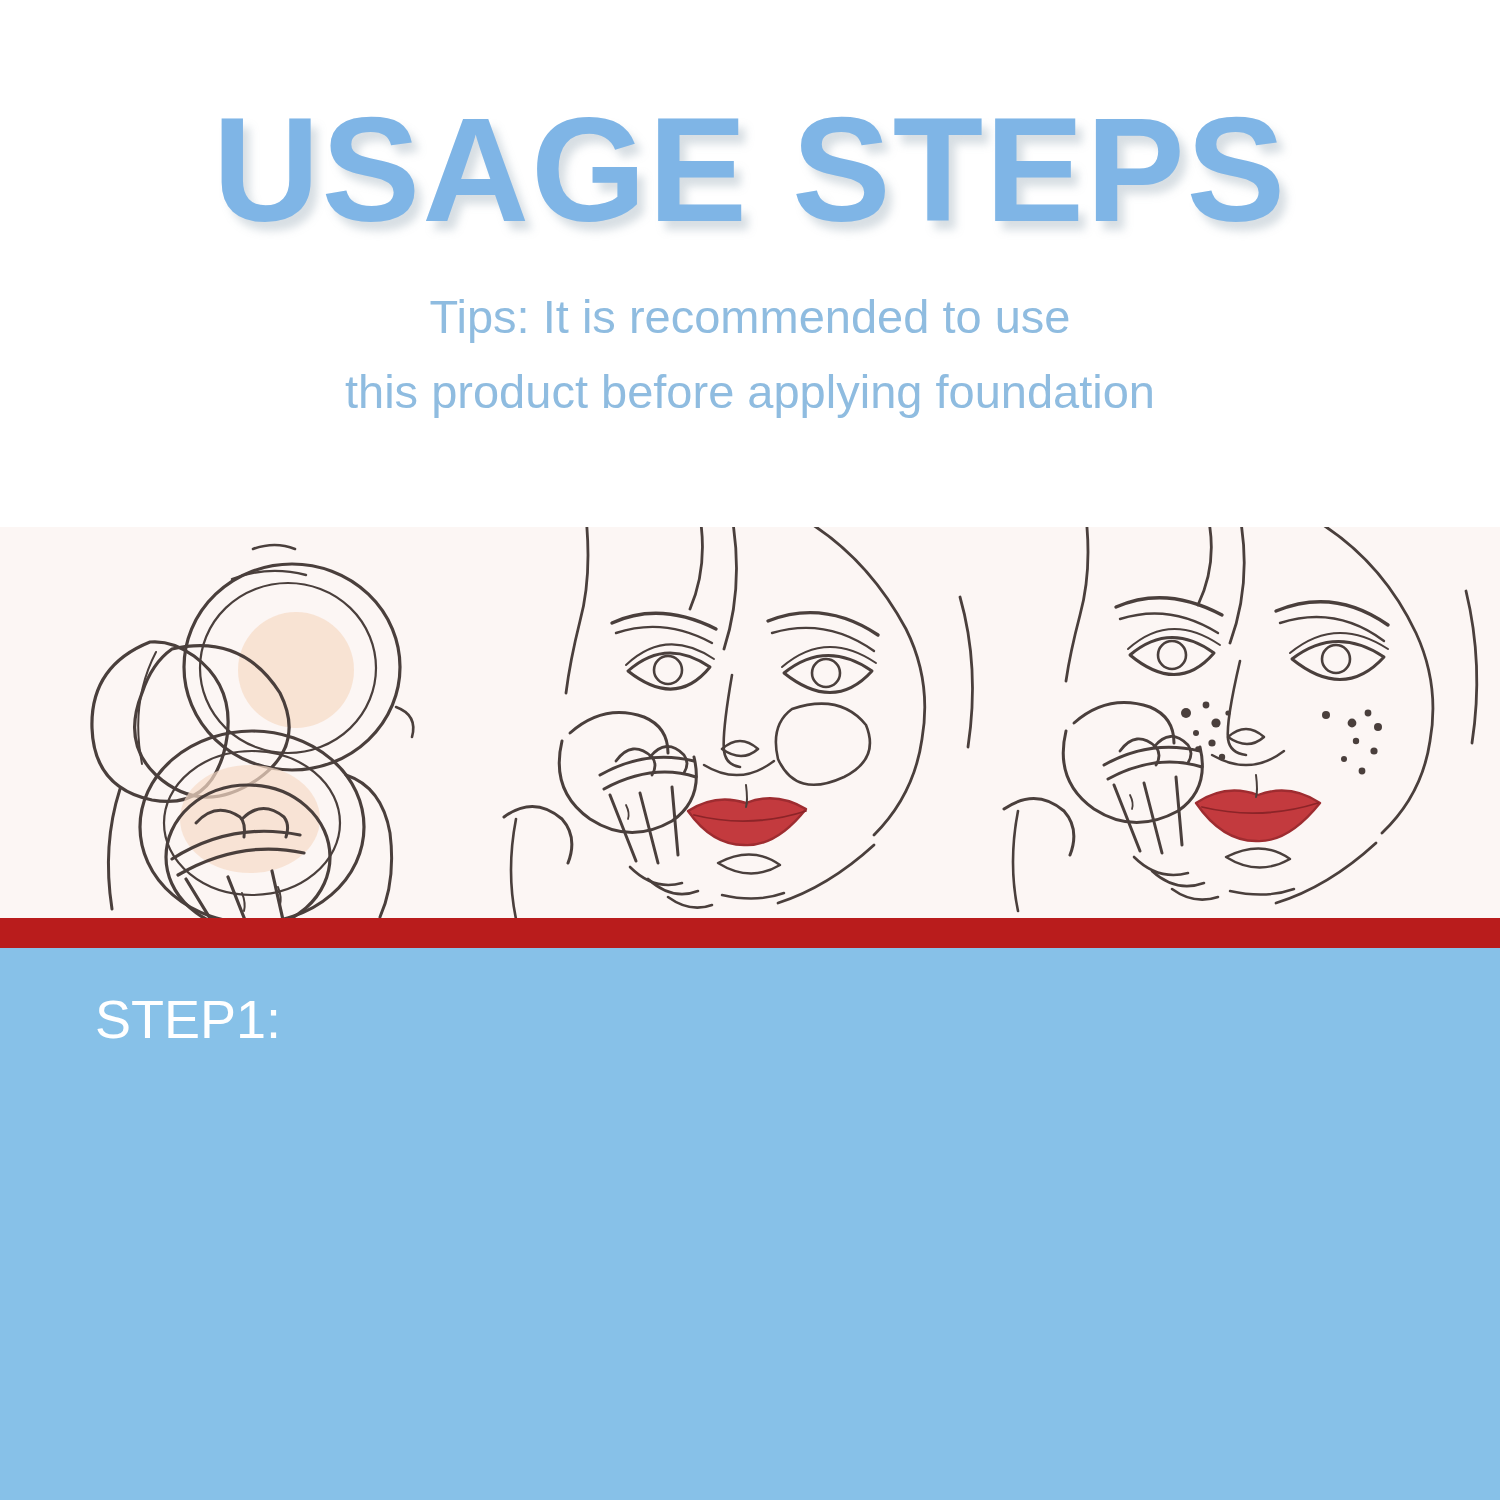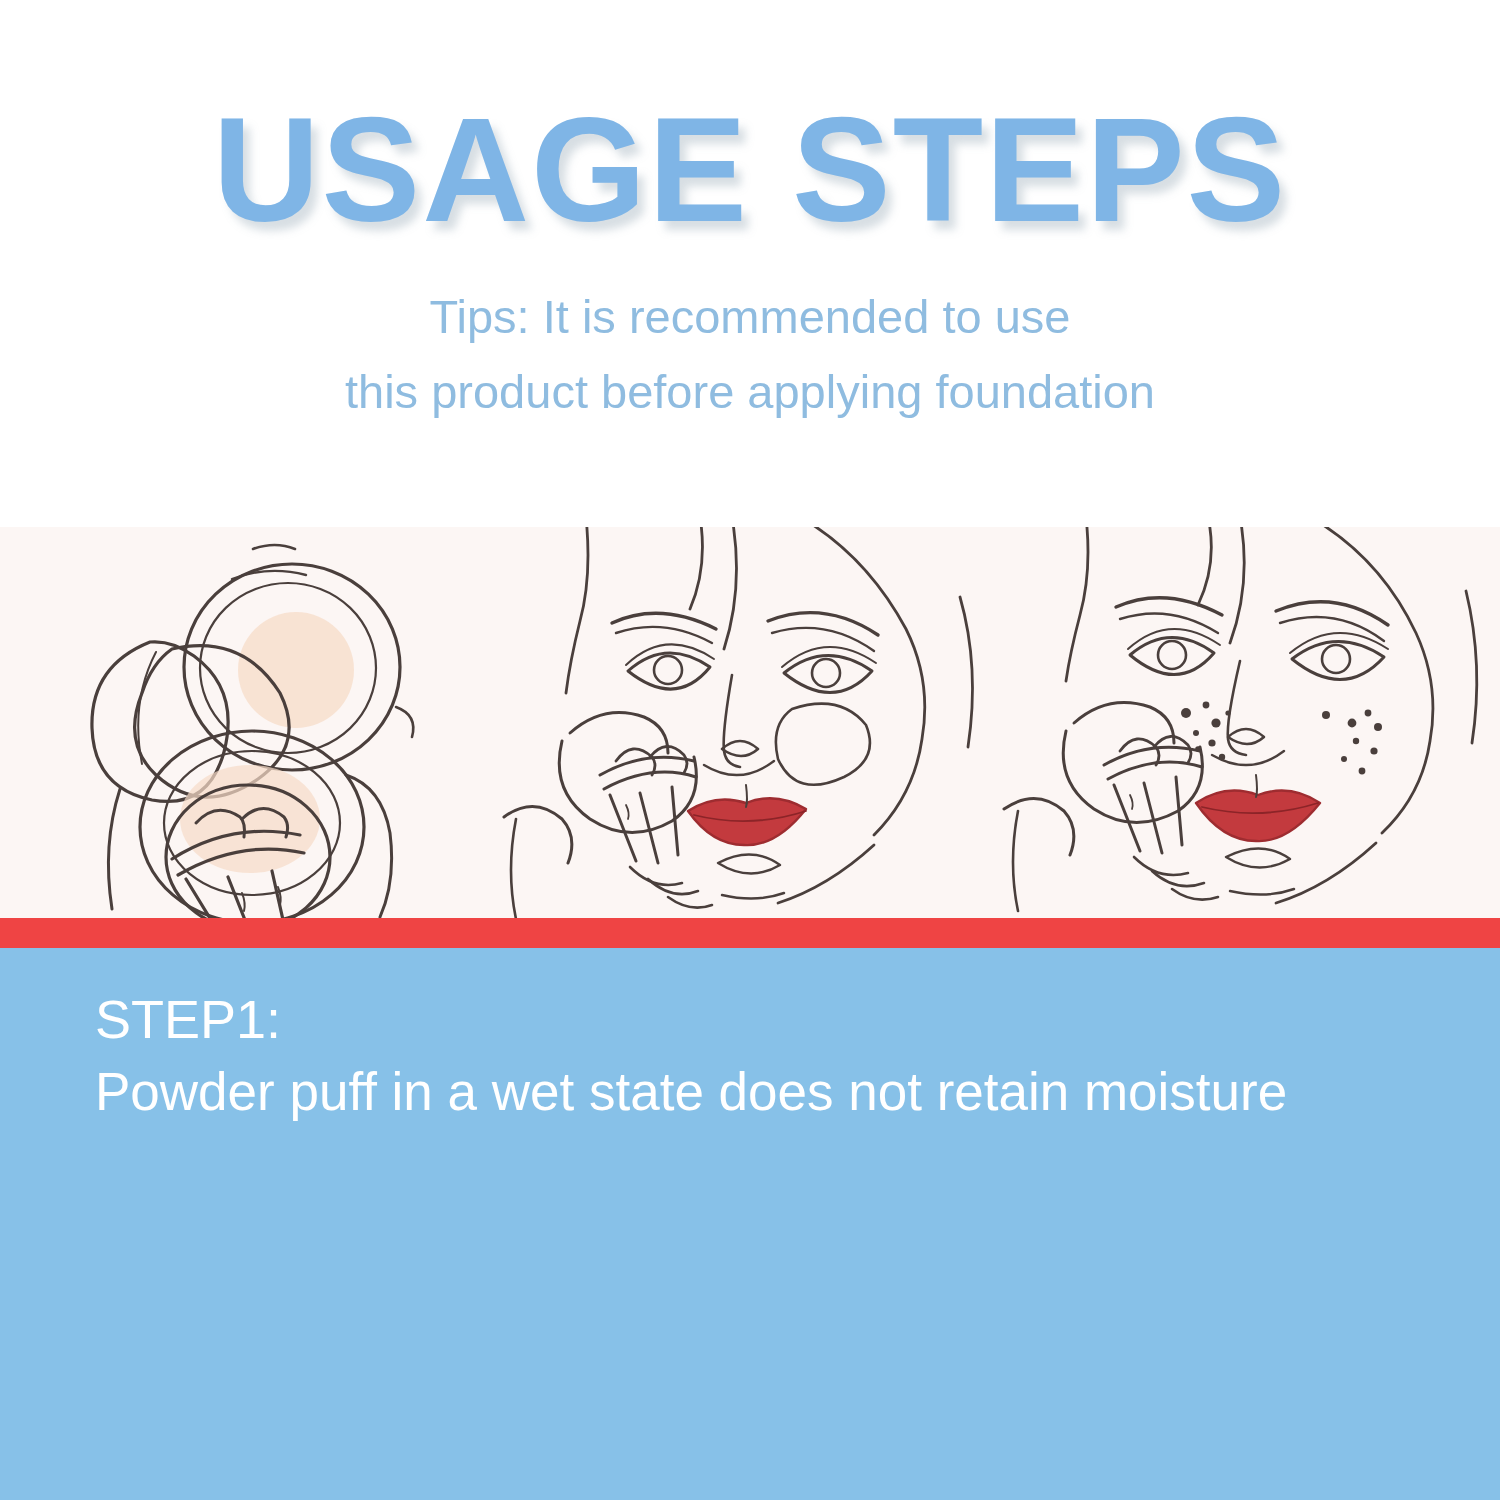--- a/index.html
+++ b/index.html
@@ -10,21 +10,21 @@
     width: 1500px;
     height: 1500px;
     background: #ffffff;
     font-family: "Liberation Sans", sans-serif;
     overflow: hidden;
   }
   #page {
     position: relative;
     width: 1500px;
     height: 1500px;
-    background: #ef4444;
+    background: #b91c1c;
   }
 
   
   .header {
     position: absolute;
     top: 0; left: 0;
     width: 1500px;
     height: 527px;
     background: #ffffff;
     text-align: center;
@@ -279,21 +279,20 @@
         </g>
       </svg>
     </div>
 
   </div>
 
   <div class="steps">
 
     <div class="step-block">
       <div class="step-label">STEP1:</div>
-      <div class="step-text">Powder puff in a wet state does not retain moisture</div>
     </div>
 
     <div class="step-block">
     </div>
 
     <div class="step-block">
     </div>
 
   </div>
 

